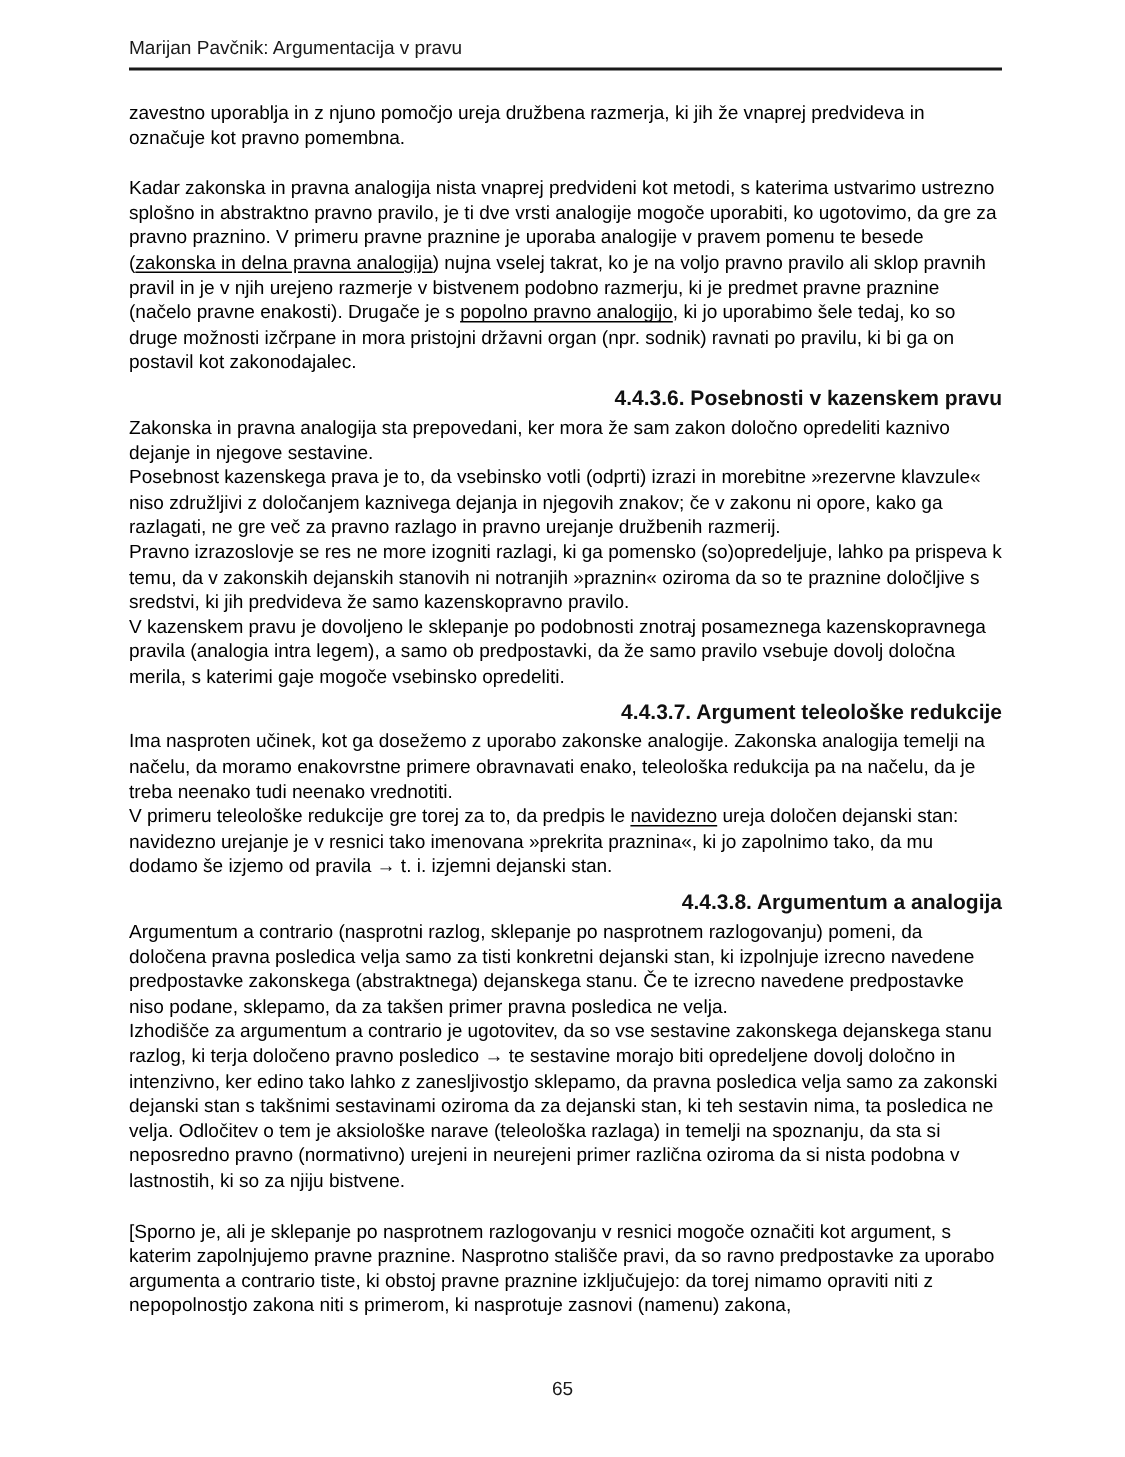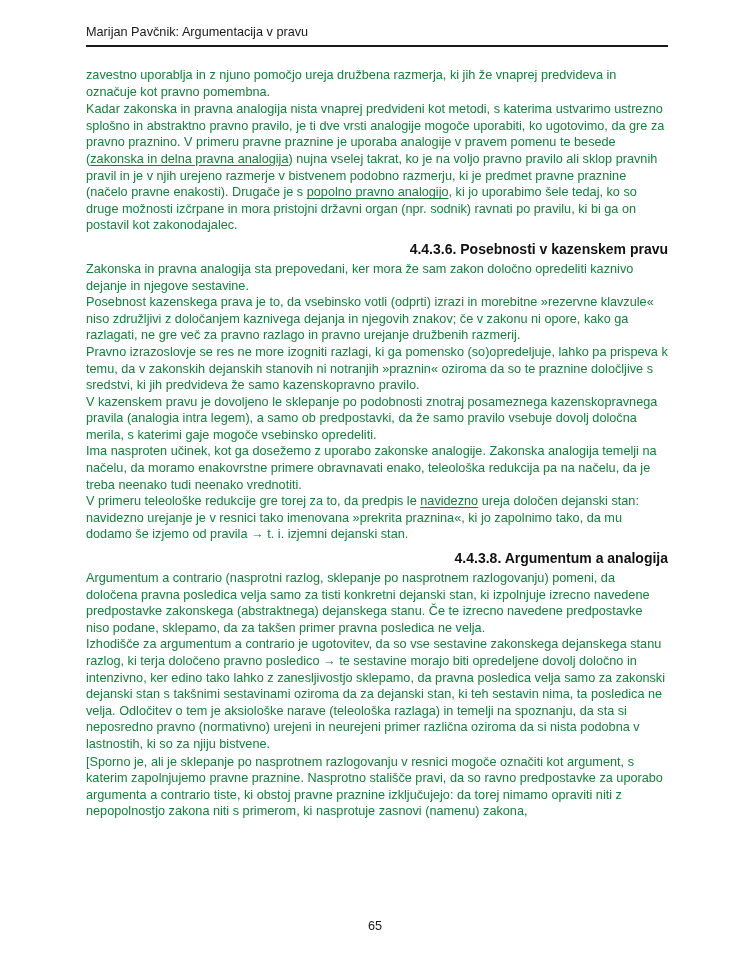--- a/index.html
+++ b/index.html
@@ -29,24 +29,24 @@
   .header-rule {
     height: 2px;
     background: #191919;
     margin-top: 5px;
   }
   .para {
     margin: 0;
     font-size: 12.7px;
     line-height: 16.6px;
     text-align: left;
-    color: #15803d;
+    color: #000000;
   }
   .first { margin-top: 20px; }
-  .gap { margin-top: 1px; }
+  .gap { margin-top: 17px; }
   .heading {
     margin: 7px 0 3px 0;
     font-size: 14px;
     line-height: 17px;
     font-weight: bold;
     color: #111111;
     text-align: right;
   }
   .u { text-decoration: underline; text-underline-offset: 2px; }
   .page-number {
@@ -72,20 +72,21 @@
     <p class="para first">zavestno uporablja in z njuno pomočjo ureja družbena razmerja, ki jih že vnaprej predvideva in označuje kot pravno pomembna.</p>
 
     <p class="para gap"><span>Kadar zakonska in pravna analogija nista vnaprej predvideni kot metodi, s katerima ustvarimo ustrezno splošno in abstraktno pravno pravilo, je ti dve vrsti analogije mogoče uporabiti, ko ugotovimo, da gre za pravno praznino. V primeru pravne praznine je uporaba analogije v pravem pomenu te besede (</span><span class="u">zakonska in delna pravna analogija</span><span>) nujna vselej takrat, ko je na voljo pravno pravilo ali sklop pravnih pravil in je v njih urejeno razmerje v bistvenem podobno razmerju, ki je predmet pravne praznine (načelo pravne enakosti). Drugače je s </span><span class="u">popolno pravno analogijo</span><span>, ki jo uporabimo šele tedaj, ko so druge možnosti izčrpane in mora pristojni državni organ (npr. sodnik) ravnati po pravilu, ki bi ga on postavil kot zakonodajalec.</span></p>
 
     <h2 class="heading">4.4.3.6. Posebnosti v kazenskem pravu</h2>
     <p class="para">Zakonska in pravna analogija sta prepovedani, ker mora že sam zakon določno opredeliti kaznivo dejanje in njegove sestavine.</p>
     <p class="para">Posebnost kazenskega prava je to, da vsebinsko votli (odprti) izrazi in morebitne »rezervne klavzule« niso združljivi z določanjem kaznivega dejanja in njegovih znakov; če v zakonu ni opore, kako ga razlagati, ne gre več za pravno razlago in pravno urejanje družbenih razmerij.</p>
     <p class="para">Pravno izrazoslovje se res ne more izogniti razlagi, ki ga pomensko (so)opredeljuje, lahko pa prispeva k temu, da v zakonskih dejanskih stanovih ni notranjih »praznin« oziroma da so te praznine določljive s sredstvi, ki jih predvideva že samo kazenskopravno pravilo.</p>
     <p class="para">V kazenskem pravu je dovoljeno le sklepanje po podobnosti znotraj posameznega kazenskopravnega pravila (analogia intra legem), a samo ob predpostavki, da že samo pravilo vsebuje dovolj določna merila, s katerimi gaje mogoče vsebinsko opredeliti.</p>
 
+    <h2 class="heading">4.4.3.7. Argument teleološke redukcije</h2>
     <p class="para">Ima nasproten učinek, kot ga dosežemo z uporabo zakonske analogije. Zakonska analogija temelji na načelu, da moramo enakovrstne primere obravnavati enako, teleološka redukcija pa na načelu, da je treba neenako tudi neenako vrednotiti.</p>
     <p class="para"><span>V primeru teleološke redukcije gre torej za to, da predpis le </span><span class="u">navidezno</span><span> ureja določen dejanski stan: navidezno urejanje je v resnici tako imenovana »prekrita praznina«, ki jo zapolnimo tako, da mu dodamo še izjemo od pravila → t. i. izjemni dejanski stan.</span></p>
 
     <h2 class="heading">4.4.3.8. Argumentum a analogija</h2>
     <p class="para">Argumentum a contrario (nasprotni razlog, sklepanje po nasprotnem razlogovanju) pomeni, da določena pravna posledica velja samo za tisti konkretni dejanski stan, ki izpolnjuje izrecno navedene predpostavke zakonskega (abstraktnega) dejanskega stanu. Če te izrecno navedene predpostavke niso podane, sklepamo, da za takšen primer pravna posledica ne velja.</p>
     <p class="para">Izhodišče za argumentum a contrario je ugotovitev, da so vse sestavine zakonskega dejanskega stanu razlog, ki terja določeno pravno posledico → te sestavine morajo biti opredeljene dovolj določno in intenzivno, ker edino tako lahko z zanesljivostjo sklepamo, da pravna posledica velja samo za zakonski dejanski stan s takšnimi sestavinami oziroma da za dejanski stan, ki teh sestavin nima, ta posledica ne velja. Odločitev o tem je aksiološke narave (teleološka razlaga) in temelji na spoznanju, da sta si neposredno pravno (normativno) urejeni in neurejeni primer različna oziroma da si nista podobna v lastnostih, ki so za njiju bistvene.</p>
     <p class="para gap">[Sporno je, ali je sklepanje po nasprotnem razlogovanju v resnici mogoče označiti kot argument, s katerim zapolnjujemo pravne praznine. Nasprotno stališče pravi, da so ravno predpostavke za uporabo argumenta a contrario tiste, ki obstoj pravne praznine izključujejo: da torej nimamo opraviti niti z nepopolnostjo zakona niti s primerom, ki nasprotuje zasnovi (namenu) zakona,</p>
 
   </div>
 

